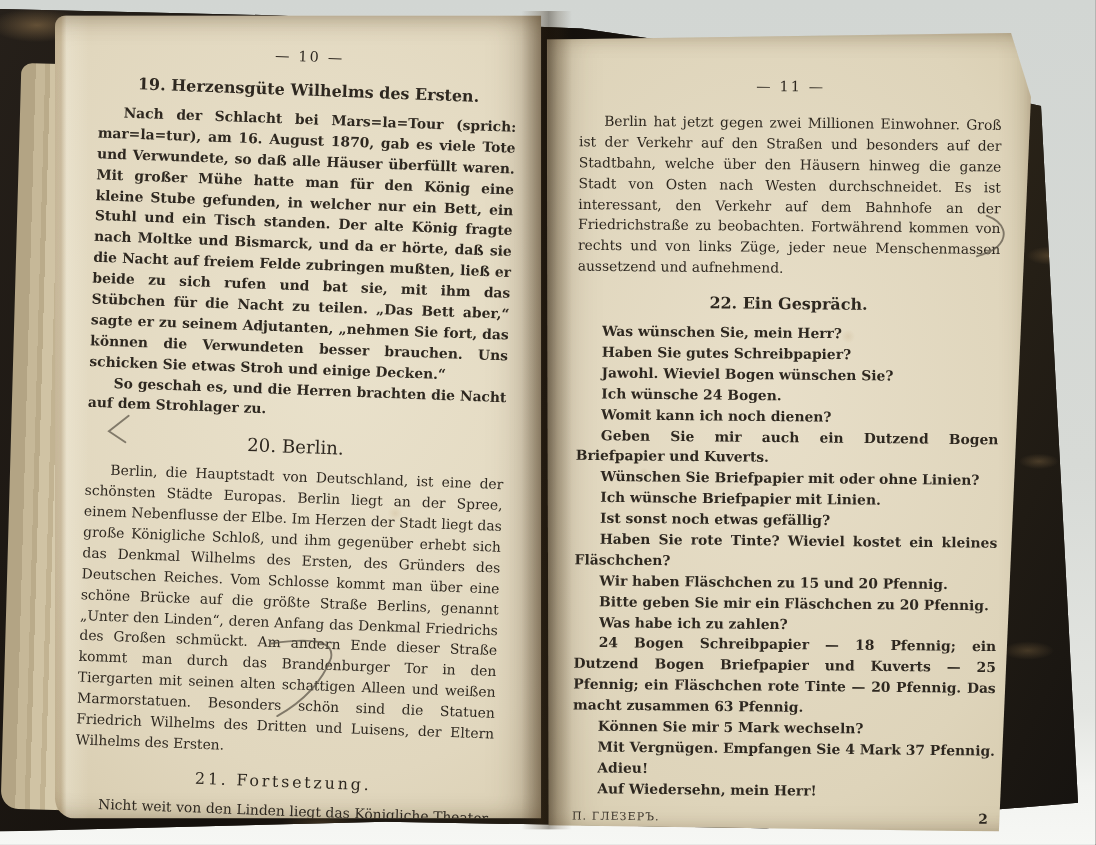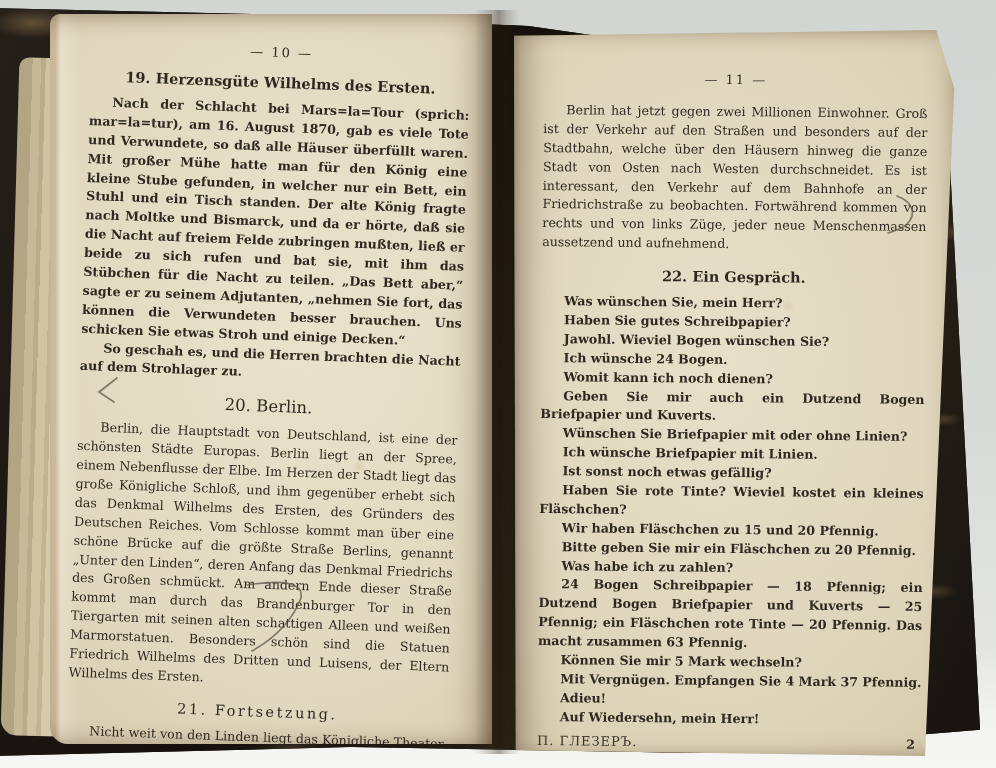--- a/index.html
+++ b/index.html
@@ -41,21 +41,21 @@
       radial-gradient(circle 10px at 70% 62%, rgba(160,120,60,.14), transparent 70%),
       radial-gradient(circle 7px at 28% 80%, rgba(150,112,55,.12), transparent 70%),
       linear-gradient(90deg, rgba(150,122,80,.28) 0 1.2%, rgba(255,252,240,.25) 2.4%, transparent 7%),
       radial-gradient(120% 100% at 58% 40%, #eae2cc 0%, #e1d7be 55%, #d4c8aa 85%, #c7b996 100%);
     box-shadow:
       inset -28px 0 36px -20px rgba(70,50,25,.55),
       inset 0 16px 24px -18px rgba(85,62,32,.5),
       inset 0 -14px 20px -16px rgba(85,62,32,.35);
   }
   .page.right {
-    left:514px; top:30px; width:442px; height:726px;
+    left:497px; top:30px; width:442px; height:726px;
     background-image:
       radial-gradient(circle 9px at 62% 38%, rgba(160,120,60,.13), transparent 70%),
       radial-gradient(circle 6px at 20% 55%, rgba(150,112,55,.12), transparent 70%),
       radial-gradient(110% 95% at 45% 45%, #e8dfc9 0%, #ded4ba 55%, #d1c5a6 88%, #c2b392 100%);
     clip-path: polygon(0 0.8%, 95.5% 0, 99.6% 8%, 93% 100%, 0.4% 99.2%);
     box-shadow:
       inset 28px 0 36px -20px rgba(70,50,25,.5),
       inset 0 14px 22px -16px rgba(85,62,32,.4),
       inset -18px 0 26px -16px rgba(100,80,45,.45),
       inset 0 -12px 18px -14px rgba(85,62,32,.3);
@@ -72,21 +72,21 @@
   .right-inner .running-head { margin-bottom:16px; }
   h3.heading { text-align:center; margin:14px 0 9px 0; font-size:14.5px; }
   h3.fraktur-h { font-weight:bold; }
   h3.antiqua-h { font-weight:normal; font-size:16.5px; }
   h3.antiqua-h.spaced { font-size:14.5px; letter-spacing:2.5px; }
   p.body { margin:0; font-size:12.6px; line-height:1.5; text-align:justify; }
   p.body.indent { text-indent:1.8em; }
   .fraktur-t { font-weight:bold; font-size:12.4px; }
   .dialogue p.body { text-align:justify; }
   .page-footer { margin-top:auto; display:flex; justify-content:space-between; align-items:flex-end; padding:6px 2px 2px 0; }
-  .printer-mark { font-size:13px; letter-spacing:1px; color:#3a332a; }
+  .printer-mark { font-size:10px; letter-spacing:1px; color:#3a332a; }
   .signature-number { font-size:12.5px; font-weight:bold; padding-right:4px; }
   svg.pencil { position:absolute; left:0; top:0; z-index:5; pointer-events:none; }
   svg.pencil path { fill:none; stroke:#5a5346; stroke-width:1.7; stroke-linecap:round; opacity:.72; }
 </style>
 </head>
 <body>
 
 <div class="scene">
   <div class="cover"></div>
   <div class="page-edges"></div>

